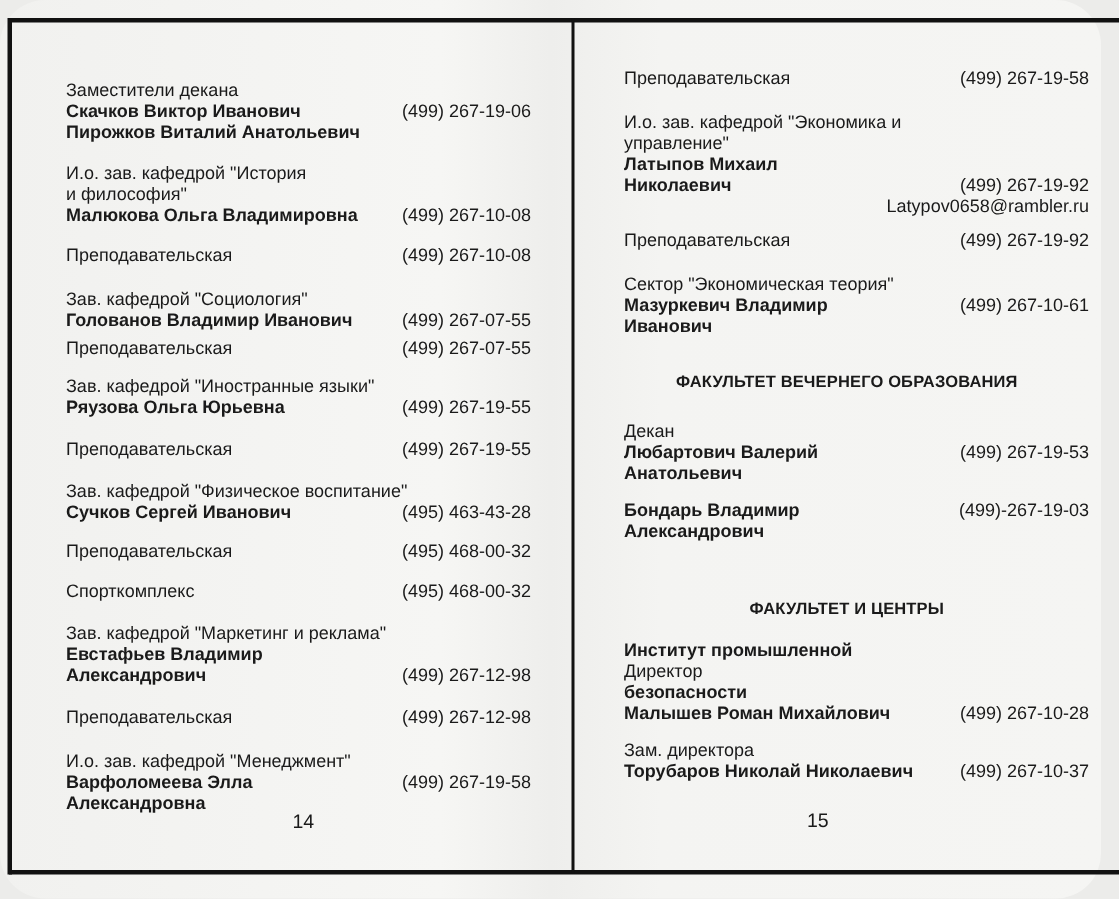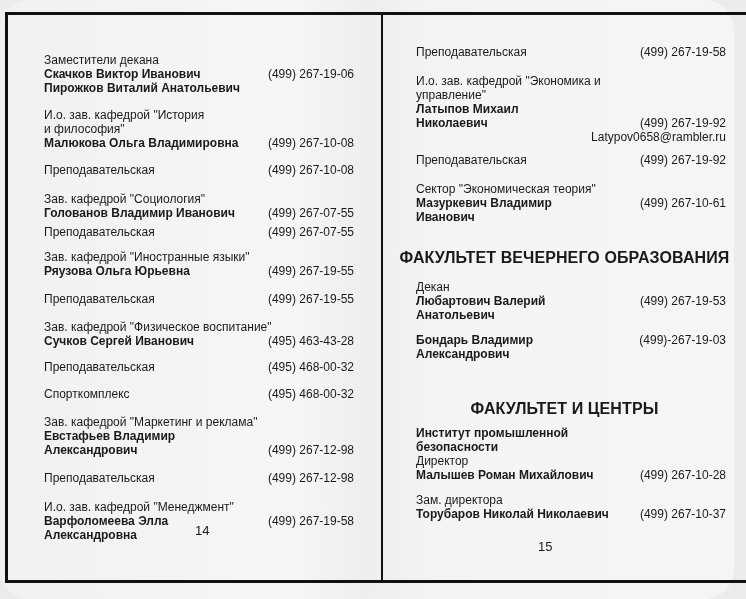--- a/index.html
+++ b/index.html
@@ -29,21 +29,21 @@
   .page.right .entry { left: 33px; width: 310px; }
 
   .line { position: relative; height: 14px; white-space: nowrap; }
   .role { font-weight: normal; }
   .name { font-weight: bold; }
   .phone { position: absolute; right: 0; top: 0; font-weight: normal; }
   .email { position: absolute; right: 0; font-weight: normal; }
 
   .heading {
     position: absolute; left: 0; width: 363px; text-align: center;
-    font-weight: bold; font-size: 16px; letter-spacing: 0.1px;
+    font-weight: bold; font-size: 11px; letter-spacing: 0.1px;
   }
   .pagenum { position: absolute; font-size: 13px; }
 </style>
 </head>
 <body>
 
 <div class="spread">
   <div class="frame-top"></div>
   <div class="frame-bottom"></div>
   <div class="frame-left"></div>
@@ -106,21 +106,21 @@
     <div class="entry" style="top:456px">
       <div class="line"><span>Преподавательская</span><span class="phone">(499) 267-12-98</span></div>
     </div>
 
     <div class="entry" style="top:485px">
       <div class="line role">И.о. зав. кафедрой "Менеджмент"</div>
       <div class="line"><span class="name">Варфоломеева Элла</span><span class="phone">(499) 267-19-58</span></div>
       <div class="line"><span class="name">Александровна</span></div>
     </div>
 
-    <div class="pagenum" style="left:187px; top:508px">14</div>
+    <div class="pagenum" style="left:187px; top:525px">14</div>
   </div>
 
   <div class="page right">
     <div class="entry" style="top:30px">
       <div class="line"><span>Преподавательская</span><span class="phone">(499) 267-19-58</span></div>
     </div>
 
     <div class="entry" style="top:59px">
       <div class="line role">И.о. зав. кафедрой "Экономика и</div>
       <div class="line role">управление"</div>
@@ -151,22 +151,22 @@
 
     <div class="entry" style="top:318px">
       <div class="line"><span class="name">Бондарь Владимир</span><span class="phone">(499)-267-19-03</span></div>
       <div class="line"><span class="name">Александрович</span></div>
     </div>
 
     <div class="heading" style="top:385px">ФАКУЛЬТЕТ И ЦЕНТРЫ</div>
 
     <div class="entry" style="top:411px">
       <div class="line name">Институт промышленной</div>
+      <div class="line role">Директор</div>
       <div class="line name">безопасности</div>
-      <div class="line role">Директор</div>
       <div class="line"><span class="name">Малышев Роман Михайлович</span><span class="phone">(499) 267-10-28</span></div>
     </div>
 
     <div class="entry" style="top:478px">
       <div class="line role">Зам. директора</div>
       <div class="line"><span class="name">Торубаров Николай Николаевич</span><span class="phone">(499) 267-10-37</span></div>
     </div>
 
     <div class="pagenum" style="left:155px; top:524px">15</div>
   </div>

